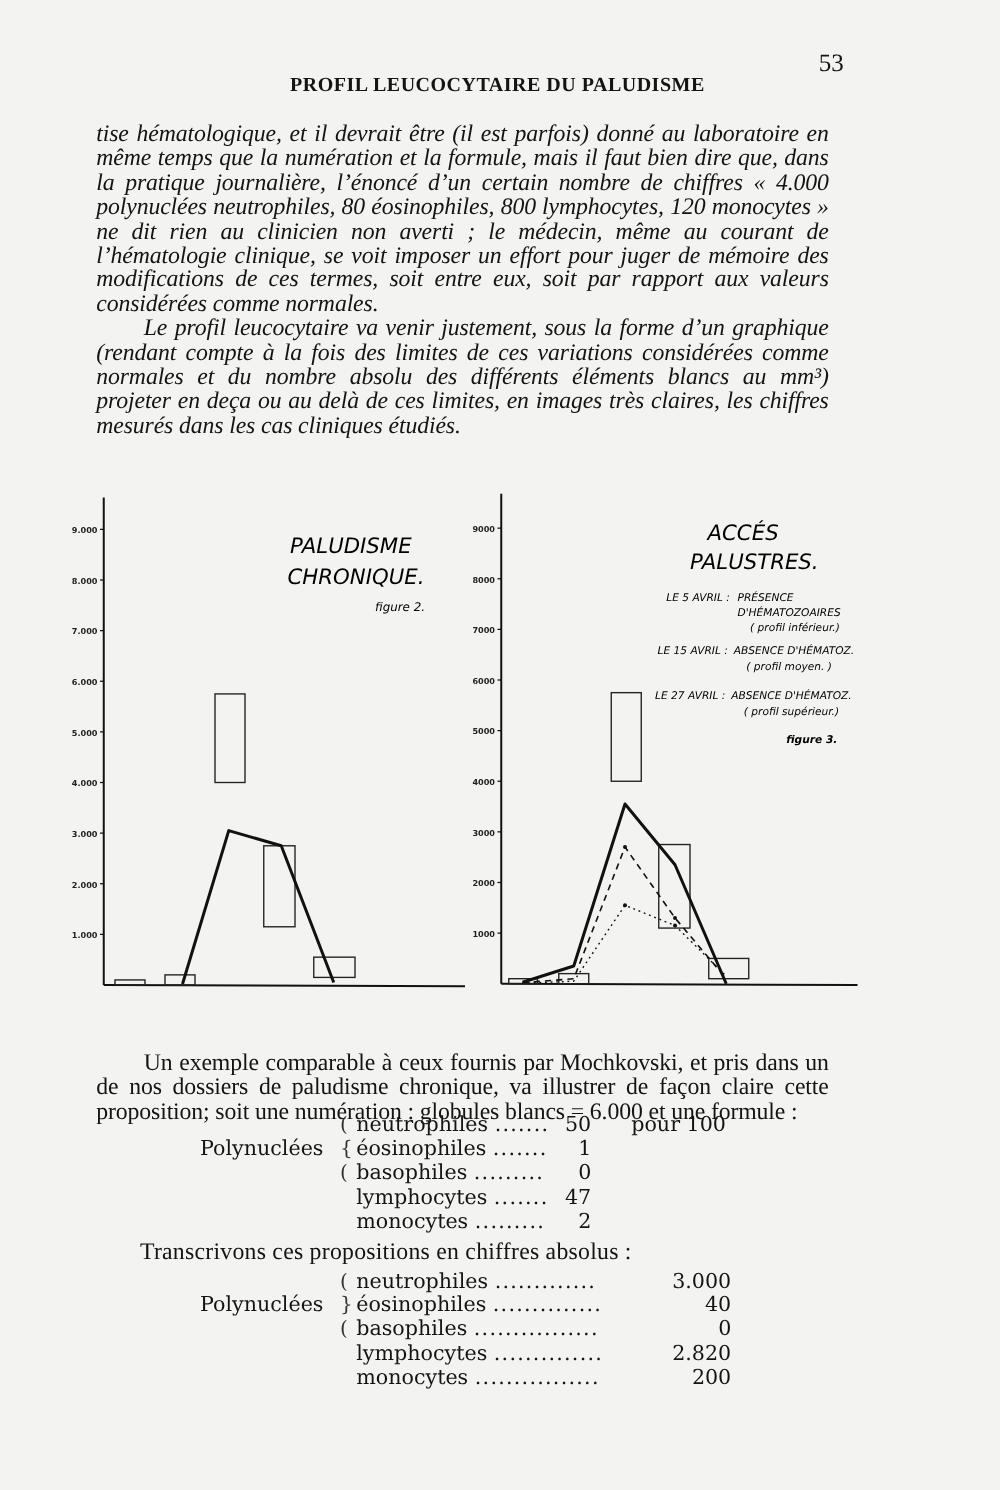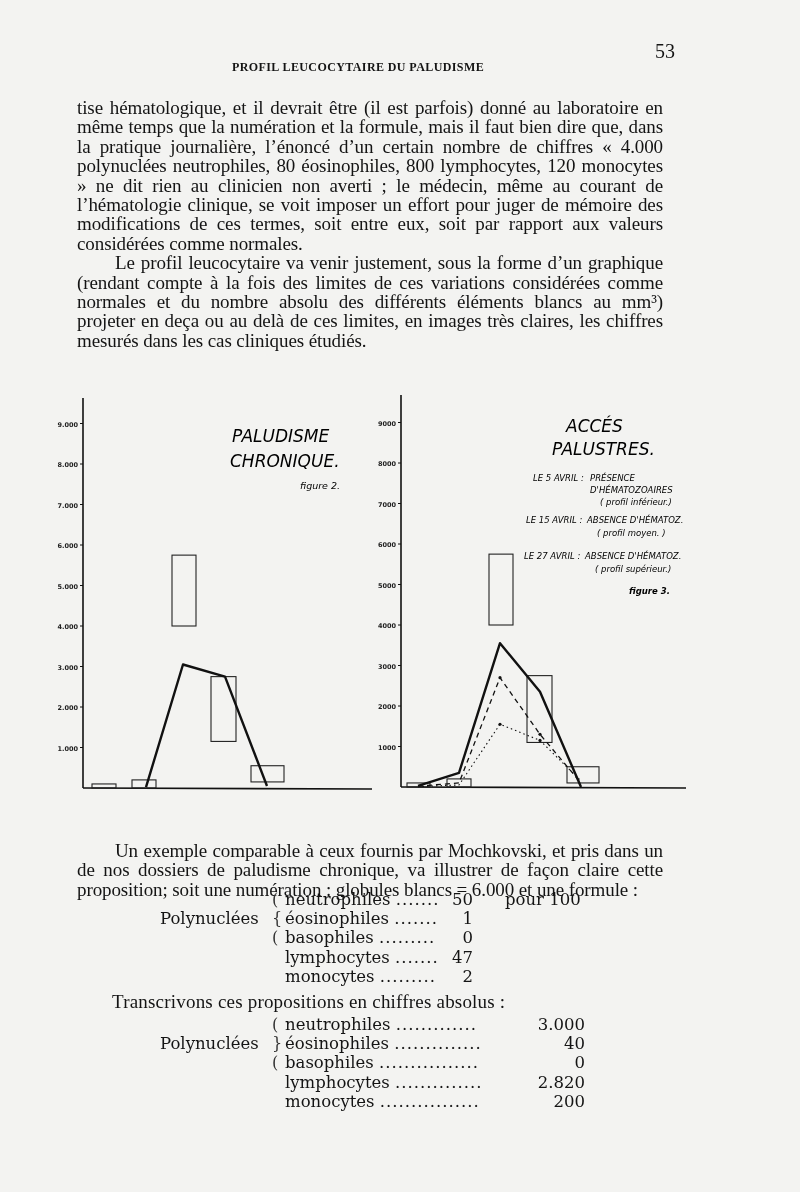--- a/index.html
+++ b/index.html
@@ -3,35 +3,35 @@
 <meta charset="utf-8">
 <style>
   html, body { margin: 0; padding: 0; }
   body {
     width: 800px; height: 1192px; position: relative; overflow: hidden;
     background: #f3f3f1; color: #141414;
     font-family: "DejaVu Serif", "Liberation Serif", serif;
   }
   .running-head {
     position: absolute; top: 60px; left: 232px;
-    font-family: "Liberation Serif", serif; font-size: 12px; letter-spacing: 0.4px;
+    font-family: "Liberation Serif", serif; font-size: 16px; letter-spacing: 0.4px;
     font-weight: bold;
   }
   .page-number {
     position: absolute; top: 40px; left: 655px;
     font-family: "Liberation Serif", serif; font-size: 20px;
   }
   .body-text {
     position: absolute; left: 77px; width: 586px;
     font-family: "Liberation Serif", serif; font-size: 19px; line-height: 19.4px;
     text-align: justify; letter-spacing: -0.1px;
   }
   .body-text p { margin: 0; }
   .body-text p.indent { text-indent: 38px; }
-  .para-top { top: 98px; }
+  .para-top { top: 98px; font-style: italic; }
   .para-bottom { top: 809px; margin-top: 32px; }
   .chart-svg { position: absolute; left: 0; top: 0; }
   .handwritten {
     font-family: "DejaVu Sans", sans-serif; font-style: italic;
   }
   .formula {
     position: absolute; left: 160px;
     font-family: "DejaVu Serif", serif; font-size: 16.5px; line-height: 19.2px;
   }
   .formula-row { position: relative; height: 19.2px; white-space: nowrap; }

